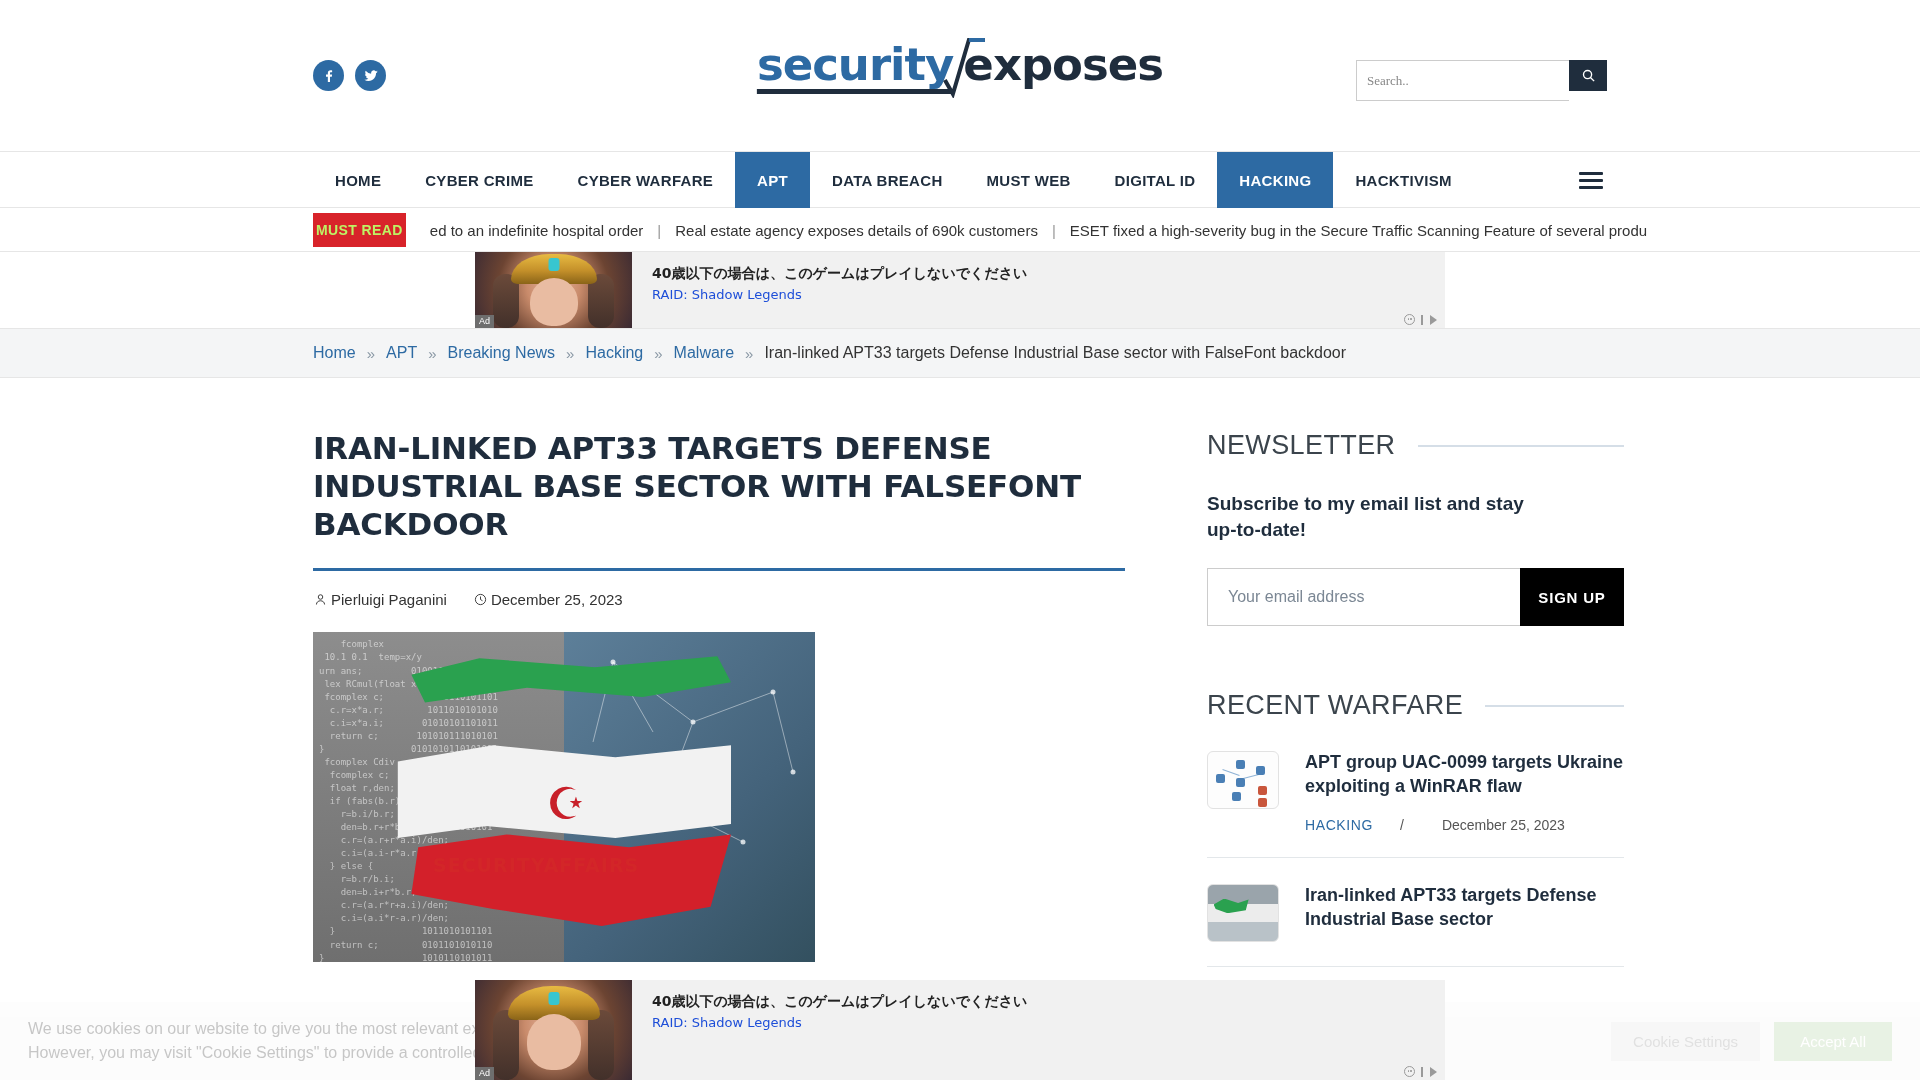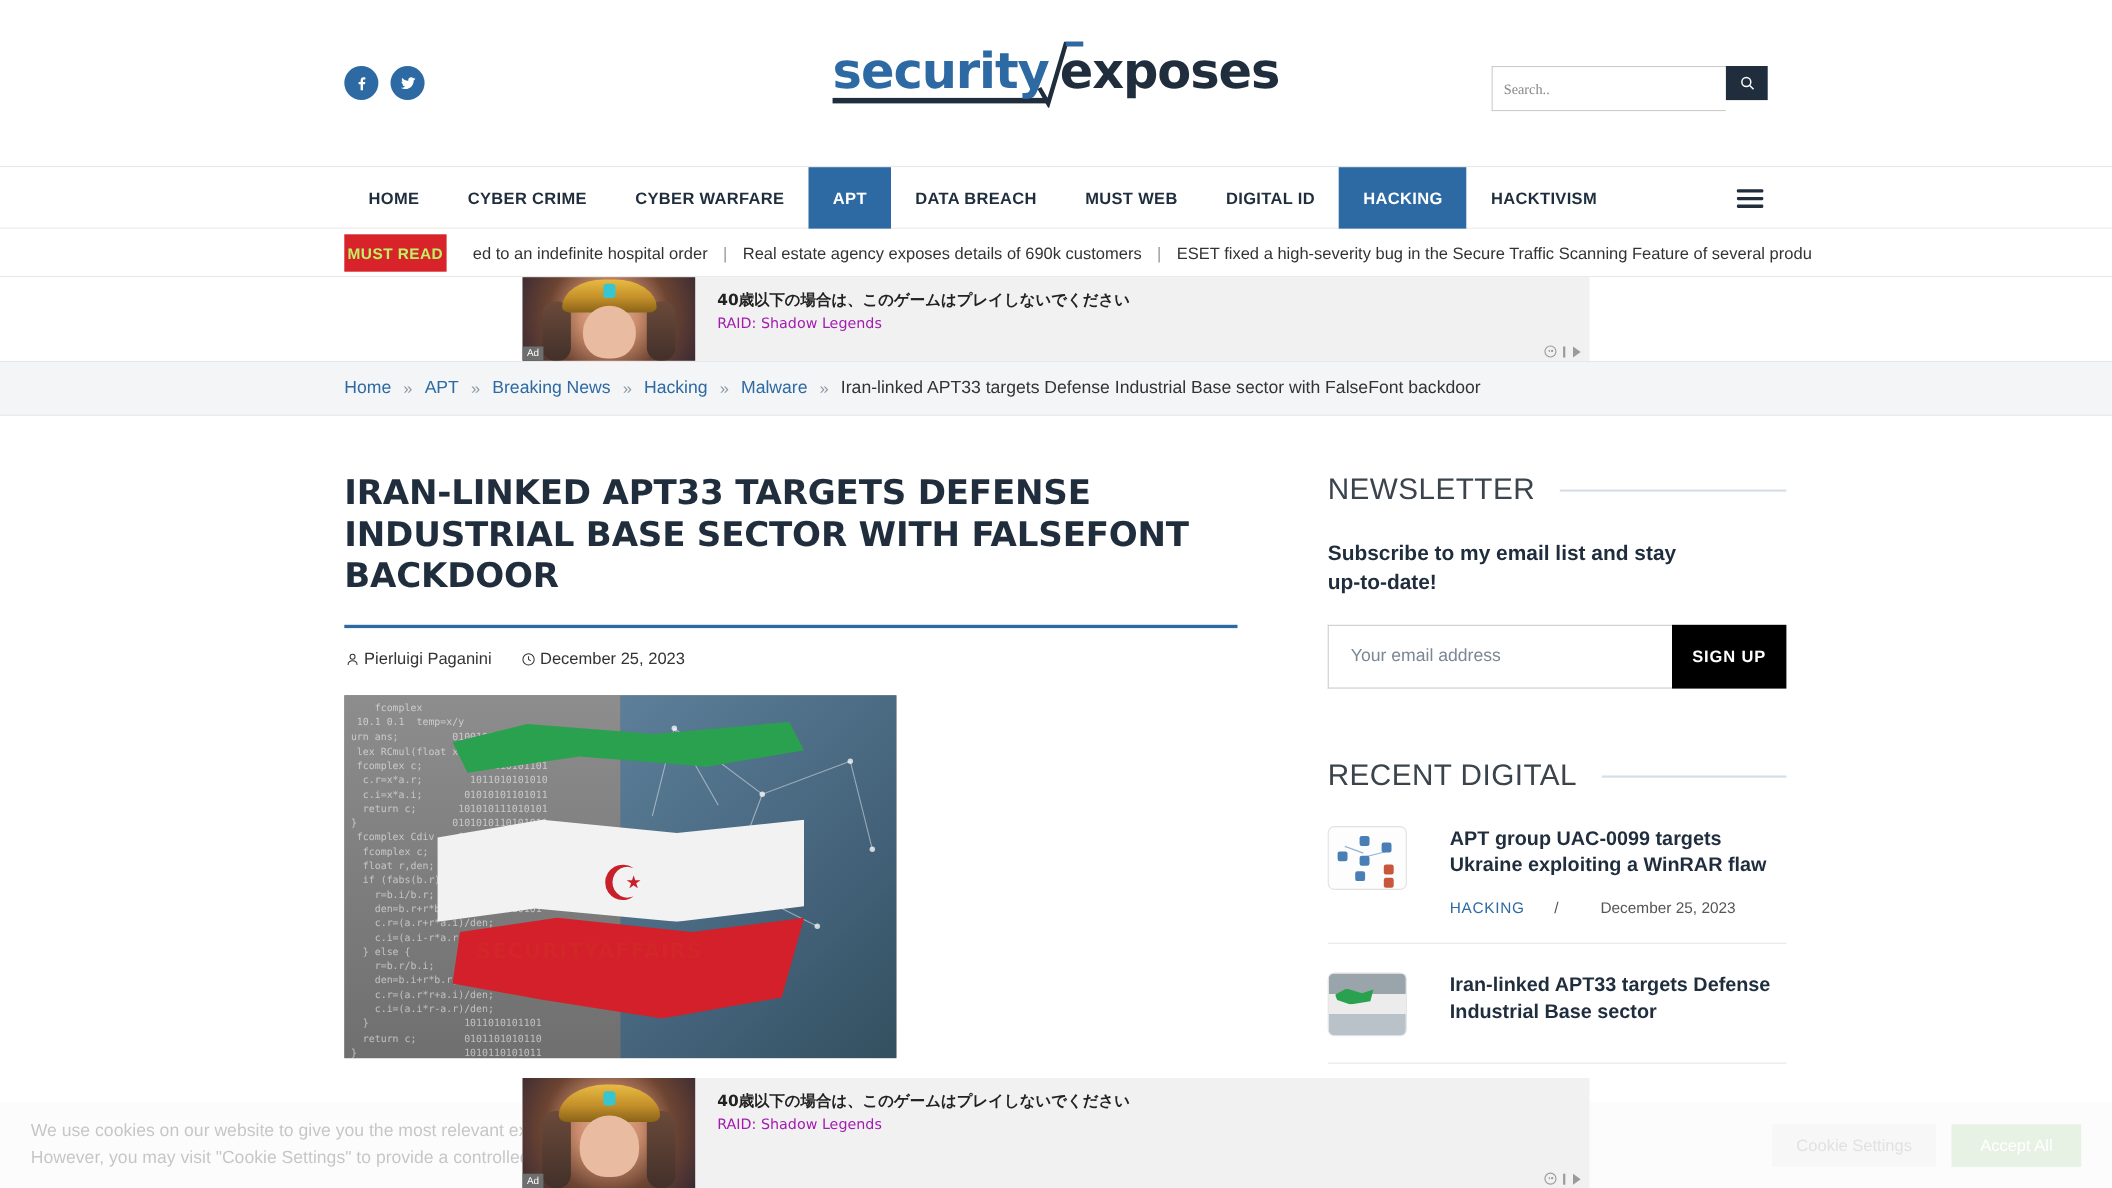--- a/index.html
+++ b/index.html
@@ -135,21 +135,21 @@
   }
   .ad-thumb .hairL { left:18px; }
   .ad-thumb .hairR { right:18px; }
   .ad-badge {
     position:absolute; left:0; bottom:0; background:#6e6e6e; color:#fff;
     font-size:9px; padding:1px 4px; line-height:1.2;
   }
   .ad-text { padding:12px 0 0 20px; flex:1; }
   .ad-title { font-size:14px; font-weight:700; color:#222; line-height:1.3;
               font-family:"DejaVu Sans", sans-serif; }
-  .ad-sub { font-size:13px; color:#a21caf; margin-top:5px; font-family:"DejaVu Sans", sans-serif;}
+  .ad-sub { font-size:13px; color:#1d4ed8; margin-top:5px; font-family:"DejaVu Sans", sans-serif;}
   .ad-ctrls {
     position:absolute; right:8px; bottom:3px; display:flex; gap:6px;
     align-items:center; color:#9a9a9a; font-size:11px;
   }
   .ad-ctrls .c-circle {
     width:11px; height:11px; border:1.4px solid #9a9a9a; border-radius:50%;
     position:relative;
   }
   .ad-ctrls .c-circle::before, .ad-ctrls .c-circle::after{
     content:""; position:absolute; width:1.6px; height:1.6px; background:#9a9a9a;
@@ -249,21 +249,21 @@
   }
   .news-input::placeholder { color:#7b8794; }
   .news-btn {
     width:104px; background:#000000; color:#fff; border:none;
     font-size:15px; font-weight:700; letter-spacing:.8px; cursor:pointer;
     font-family:"Liberation Sans", sans-serif;
   }
 
   .recent-wrap { margin-top:64px; }
   .article-row {
-    display:flex; gap:39px; padding-bottom:24px; border-bottom:1px solid #e3e7ea;
+    display:flex; gap:26px; padding-bottom:24px; border-bottom:1px solid #e3e7ea;
     margin-bottom:26px;
   }
   .article-thumb {
     width:72px; height:58px; flex:0 0 72px; border-radius:6px;
     border:1px solid #e2e2e2; background:#fff; overflow:hidden; position:relative;
     cursor:pointer;
   }
   .thumb-diagram { background:#fdfdfd; }
   .thumb-diagram .n {
     position:absolute; width:9px; height:9px; border-radius:2px; background:#4a7fb5;
@@ -514,21 +514,21 @@
         <span class="rule"></span>
       </div>
       <div class="news-sub">Subscribe to my email list and stay up-to-date!</div>
       <div class="news-form">
         <input class="news-input" type="email" placeholder="Your email address" style="">
         <button class="news-btn">SIGN UP</button>
       </div>
 
       <div class="recent-wrap">
         <div class="side-head">
-          <h3>RECENT DIGITAL</h3>
+          <h3>RECENT WARFARE</h3>
           <span class="rule"></span>
         </div>
         <div id="recent-list">
             <div class="article-row">
               <div class="article-thumb thumb-diagram">
                 <div class="ln" style="left:14px;top:20px;width:18px;transform:rotate(20deg)"></div>
                 <div class="ln" style="left:34px;top:24px;width:18px;transform:rotate(-14deg)"></div>
                 <div class="n" style="left:28px;top:8px"></div>
                 <div class="n" style="left:8px;top:22px"></div>
                 <div class="n" style="left:28px;top:26px"></div>

